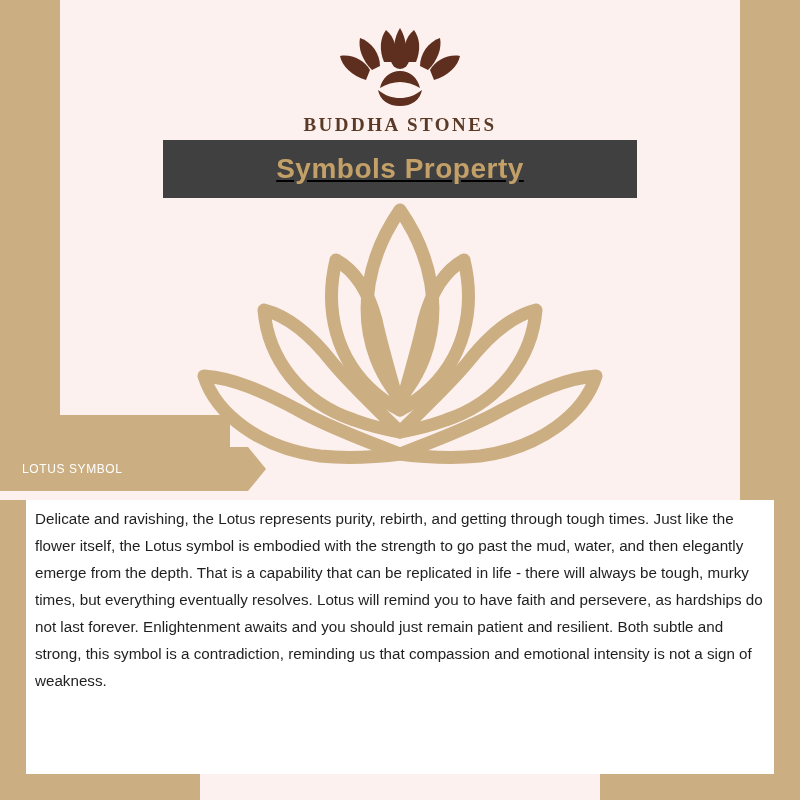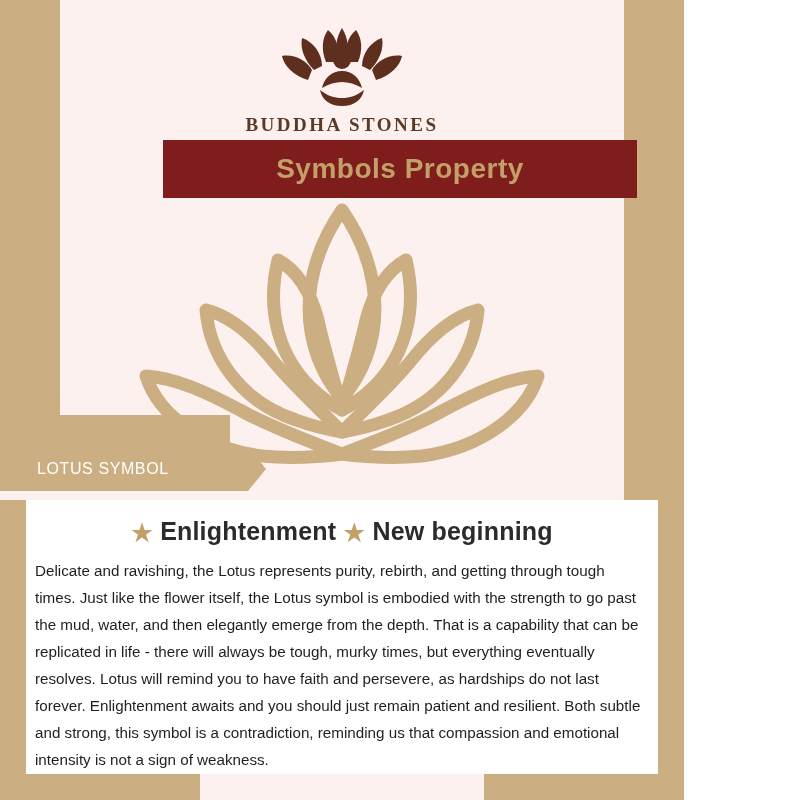--- a/index.html
+++ b/index.html
@@ -8,21 +8,21 @@
   }
   body {
     width: 800px;
     height: 800px;
     font-family: "Liberation Serif", serif;
     background: #ffffff;
     overflow: hidden;
   }
   .page {
     position: relative;
-    width: 684px;
+    width: 800px;
     height: 800px;
     background: #fdf1ef;
     overflow: hidden;
   }
   
   .corner {
     position: absolute;
     background: #cbae82;
   }
   .corner-tl {
@@ -81,25 +81,26 @@
     font-weight: bold;
     margin-top: -4px;
   }
   
   .title-plaque {
     position: absolute;
     top: 140px;
     left: 163px;
     width: 474px;
     height: 58px;
-    background: #7f1d1d;
+    background: #404040;
     z-index: 5;
     display: flex;
     align-items: center;
     justify-content: center;
+    text-decoration: underline;
   }
   .title-text {
     font-family: "Liberation Sans", sans-serif;
     font-size: 28px;
     font-weight: bold;
     color: #c2a068;
     letter-spacing: 0.5px;
   }
   
   .lotus-big {
@@ -119,24 +120,24 @@
     width: 266px;
     height: 44px;
     background: #cbae82;
     clip-path: polygon(0 0, 248px 0, 266px 22px, 248px 44px, 0 44px);
     z-index: 6;
     display: flex;
     align-items: center;
   }
   .ribbon-label {
     font-family: "Liberation Sans", sans-serif;
-    font-size: 16px;
+    font-size: 12px;
     color: #ffffff;
     letter-spacing: 0.6px;
-    padding-left: 37px;
+    padding-left: 22px;
     text-align: center;
   }
   
   .body-section {
     position: absolute;
     top: 505px;
     left: 0;
     right: 0;
     z-index: 7;
     padding: 0 26px;
@@ -223,22 +224,16 @@
       <path d="M14 178 C26 216 70 250 130 258 C170 262 210 256 210 256 C178 244 136 228 108 212 C74 194 44 180 14 178 Z"></path>
       <path d="M406 178 C394 216 350 250 290 258 C250 262 210 256 210 256 C242 244 284 228 312 212 C346 194 376 180 406 178 Z"></path>
     </g>
   </svg>
 
   <div class="ribbon">
     <span class="ribbon-label">LOTUS SYMBOL</span>
   </div>
 
   <div class="body-section">
-    <div class="headline">
-      <span class="star">★</span>
-      <span class="word1">Enlightenment</span>
-      <span class="star">★</span>
-      <span class="word2">New beginning</span>
-    </div>
     <p class="paragraph">Delicate and ravishing, the Lotus represents purity, rebirth, and getting through tough times. Just like the flower itself, the Lotus symbol is embodied with the strength to go past the mud, water, and then elegantly emerge from the depth. That is a capability that can be replicated in life - there will always be tough, murky times, but everything eventually resolves. Lotus will remind you to have faith and persevere, as hardships do not last forever. Enlightenment awaits and you should just remain patient and resilient. Both subtle and strong, this symbol is a contradiction, reminding us that compassion and emotional intensity is not a sign of weakness.</p>
   </div>
 
 </div>
 
 </body></html>

